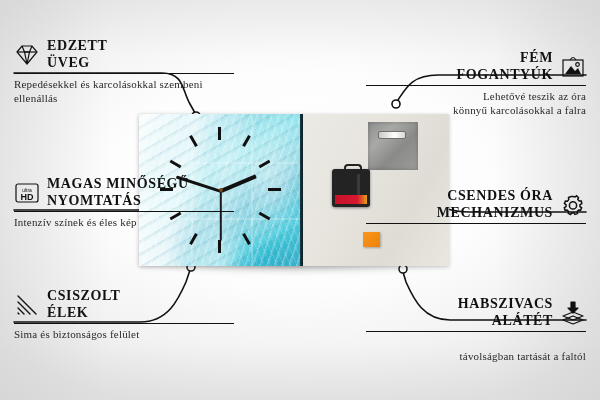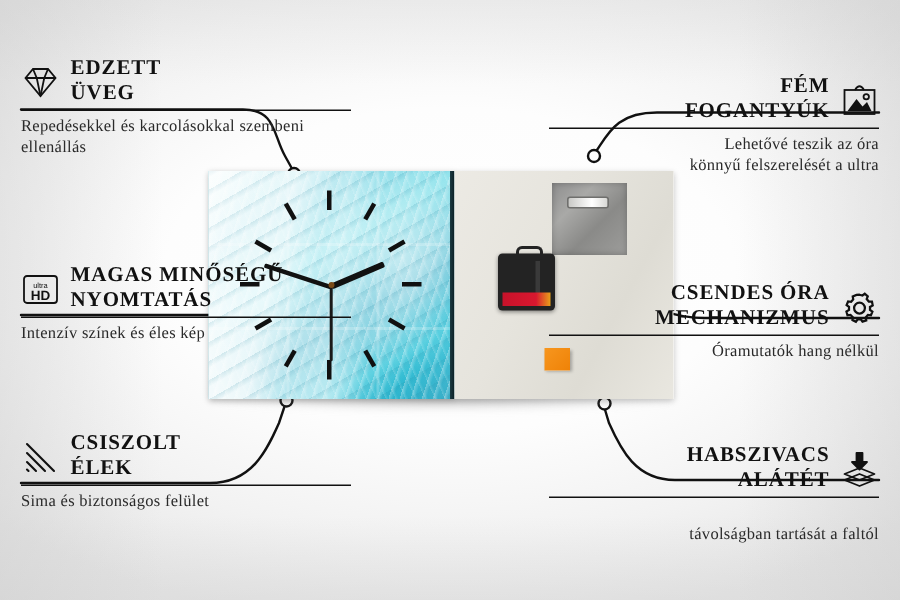--- a/index.html
+++ b/index.html
@@ -233,21 +233,21 @@
           </svg>
       </span>
       <span class="co-title">
         <span>FÉM</span><br>
         <span>FOGANTYÚK</span>
       </span>
     </div>
     <div class="rule"></div>
     <div class="co-desc">
       <span>Lehetővé teszik az óra</span><br>
-      <span>könnyű felszerelését a ultra</span>
+      <span>könnyű karcolásokkal a falra</span>
     </div>
   </div>
 
   <div class="callout co-right" style="left:366px;top:176px;">
     <div class="co-head">
       <span class="ico">
         <svg viewBox="0 0 26 24">
             <g fill="none" stroke="#111" stroke-width="1.5">
           <path d="M13 3.5 L15 4 L16.5 2.8 L18.5 4.6 L17.8 6.4 L19.2 8 L21.3 8 L21.8 10.6 L20 11.6 L20 13.6
                    L21.6 14.8 L20.6 17.2 L18.6 17 L17.2 18.5 L17.5 20.6 L15 21.4 L13.8 19.7 L11.8 19.9
@@ -256,21 +256,20 @@
           <circle cx="13" cy="12.4" r="3.6"></circle>
             </g>
           </svg>
       </span>
       <span class="co-title">
         <span>CSENDES ÓRA</span><br>
         <span>MECHANIZMUS</span>
       </span>
     </div>
     <div class="rule"></div>
-    <div class="co-desc">Óramutatók hang nélkül</div>
   </div>
 
   <div class="callout co-right" style="left:366px;top:284px;">
     <div class="co-head">
       <span class="ico">
         <svg viewBox="0 0 26 24">
             <g fill="none" stroke="#111" stroke-width="1.2" stroke-linejoin="round">
           <path d="M11 1 L15 1 L15 7 L18 7 L13 12 L8 7 L11 7 Z" fill="#111"></path>
           <path d="M13 11 L23 15 L13 19 L3 15 Z"></path>
           <path d="M13 15 L23 19 L13 23 L3 19 Z"></path>

